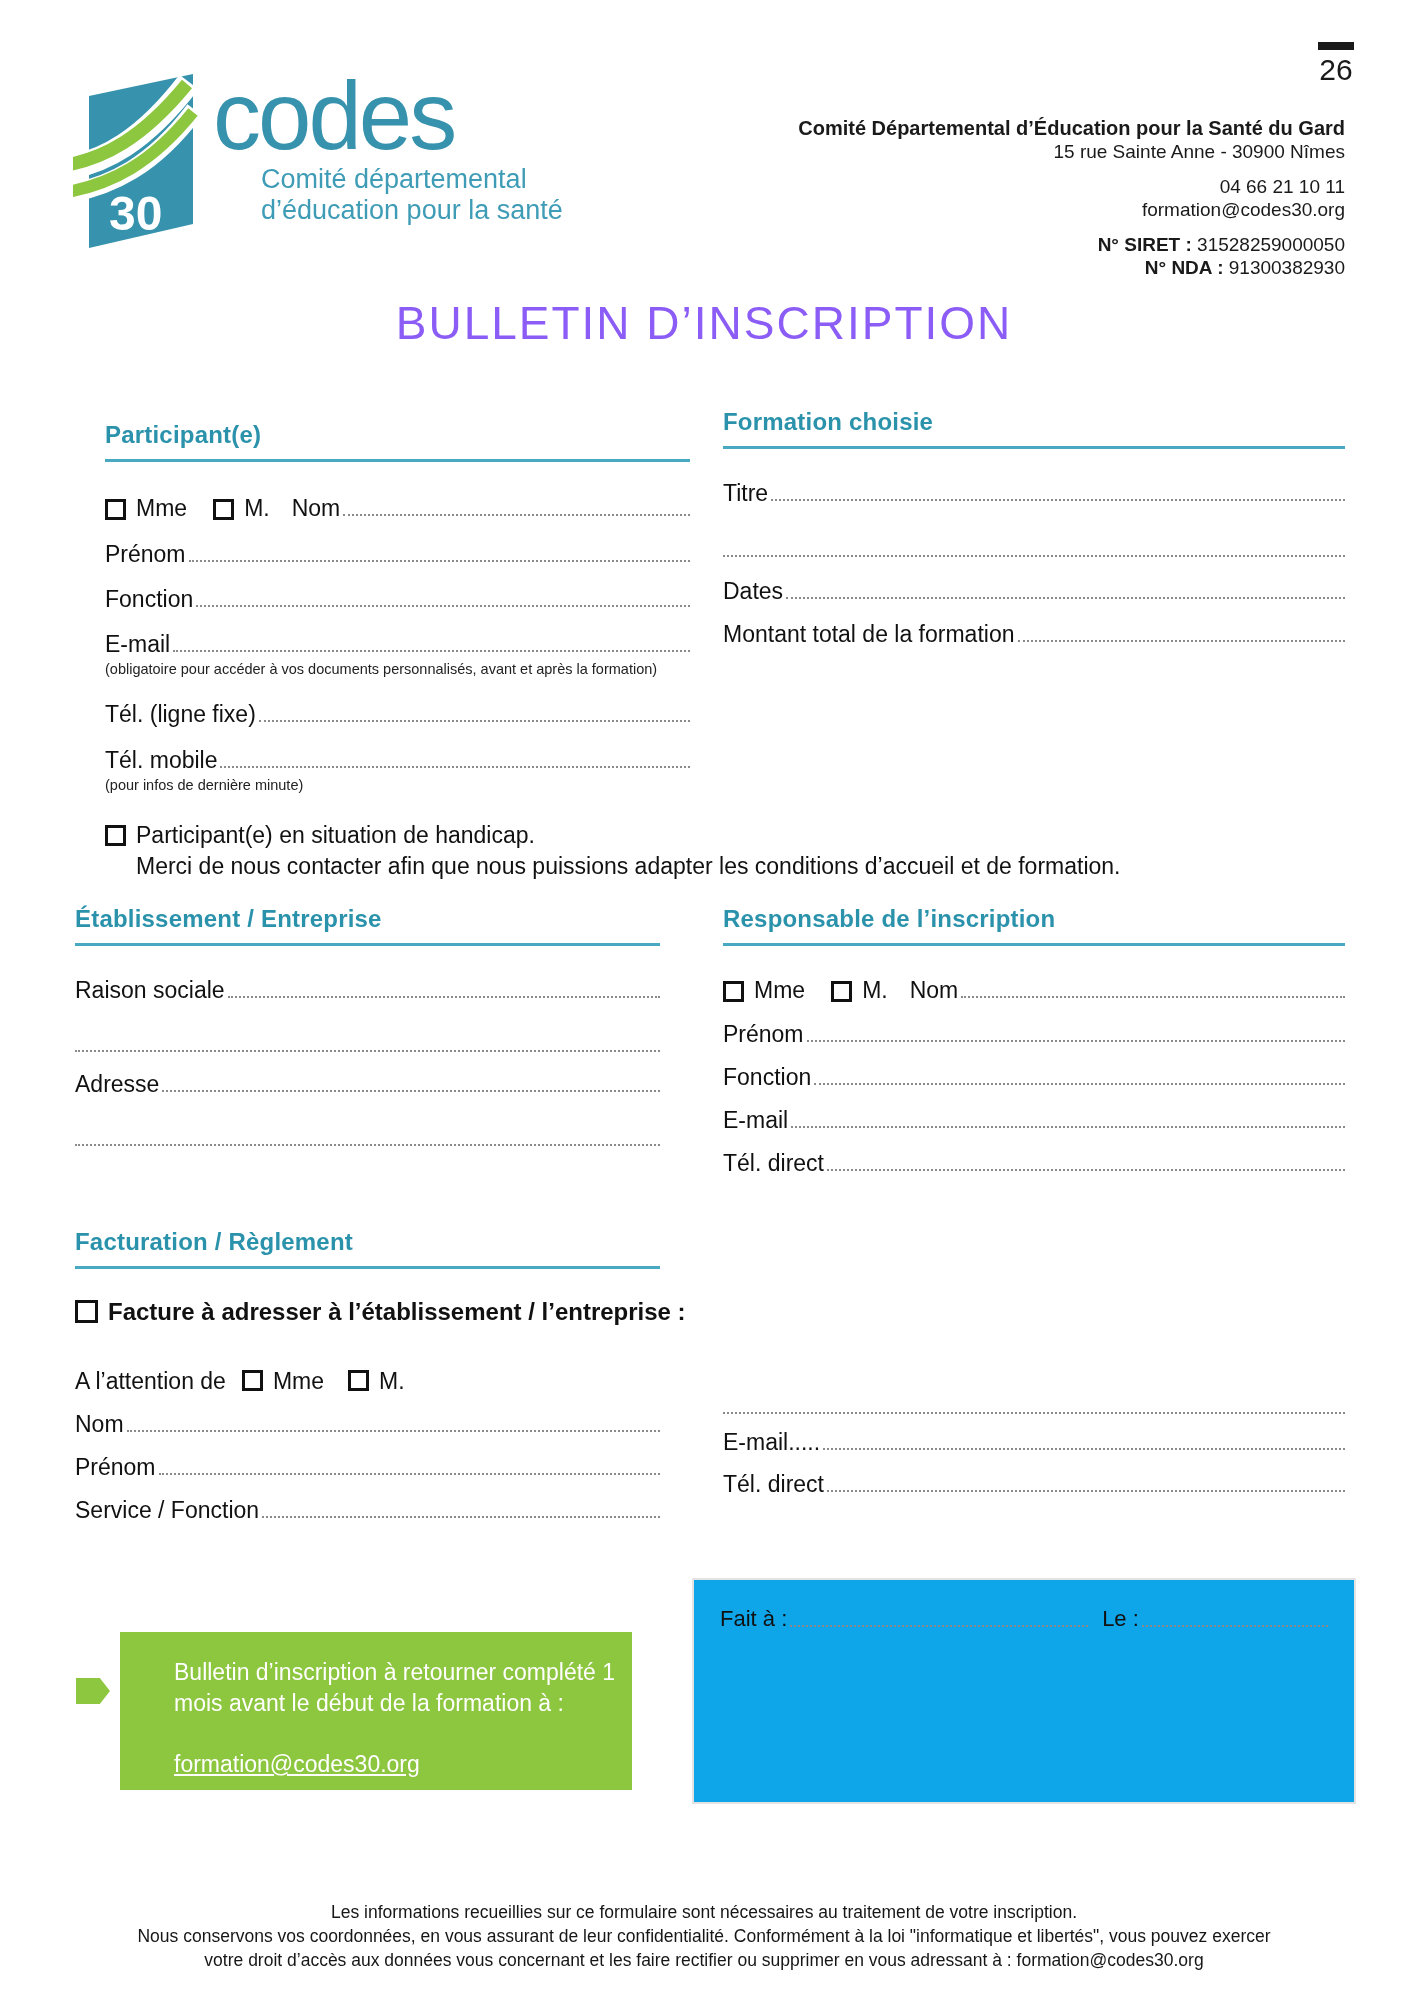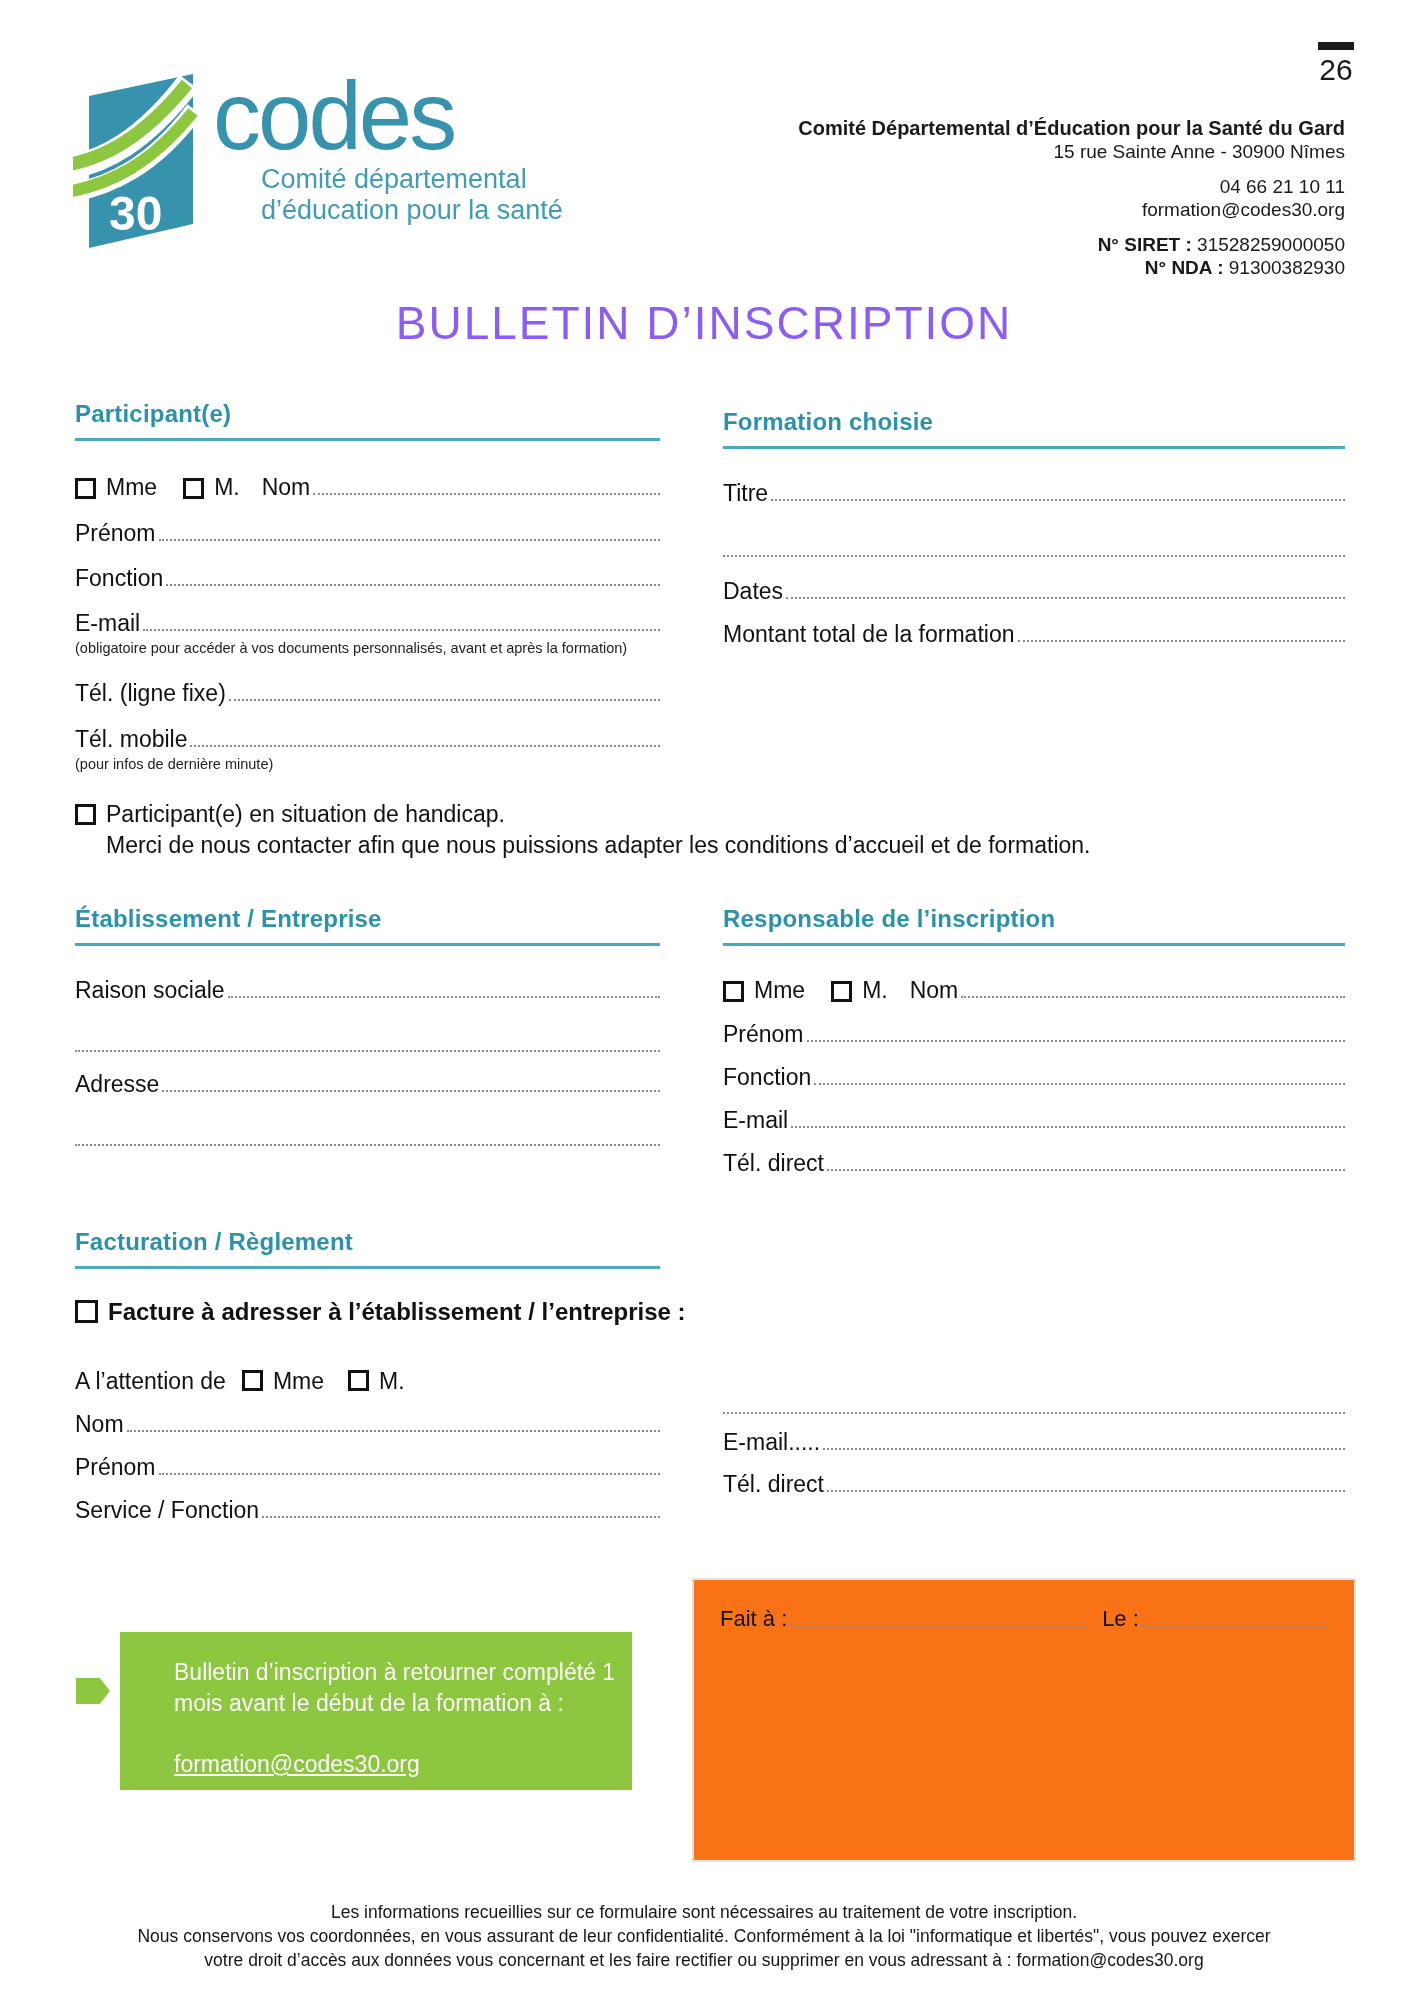--- a/index.html
+++ b/index.html
@@ -58,22 +58,22 @@
   .attention-line .cb { margin-left:16px; }
 
   
   .green-arrow { position:absolute; top:1678px; left:76px; width:34px; height:26px; background:#8dc63f;
                  clip-path:polygon(0 0,70% 0,100% 50%,70% 100%,0 100%); }
   .green-box { position:absolute; top:1632px; left:120px; width:512px; height:158px; background:#8dc63f;
                color:#ffffff; padding:25px 10px 0 54px; font-size:23px; line-height:31px; }
   .green-box .mail { display:inline-block; margin-top:30px; text-decoration:underline; color:#ffffff; }
 
   
-  .sig-box { position:absolute; top:1578px; left:692px; width:664px; height:284px;
-             border:2px solid #e3e3e3; background:#f97316; padding:26px 26px; }
+  .sig-box { position:absolute; top:1578px; left:692px; width:664px; height:226px;
+             border:2px solid #e3e3e3; background:#0ea5e9; padding:26px 26px; }
   .sig-row { display:flex; align-items:flex-end; font-size:22px; white-space:nowrap; }
   .sig-row .dots { margin-bottom:5px; }
   .sig-row .d1 { flex:1.6 1 auto; }
   .sig-row .d2 { flex:1 1 auto; }
   .sig-row .le { margin-left:14px; }
   .sig-note { margin-top:24px; font-size:20.5px; line-height:26px; color:#111; }
 
   
   .footer { position:absolute; top:1900px; left:0; width:100%; text-align:center;
             font-size:17.5px; line-height:24px; color:#161616; }
@@ -112,21 +112,21 @@
     <div class="line">04 66 21 10 11</div>
     <div class="line">formation@codes30.org</div>
     <div class="ids">
       <div><b>N° SIRET :</b> <span>31528259000050</span></div>
       <div><b>N° NDA :</b> <span>91300382930</span></div>
     </div>
   </div>
 
   <div class="title">BULLETIN D’INSCRIPTION</div>
 
-  <div class="col col-l" style="top:400px;">
+  <div class="col col-l" style="top:421px;margin-left:30px;">
     <div class="sec-head">Participant(e)</div>
 
     <div class="row" style="margin-top:30px;">
       <span class="cb"></span>
       <span class="lbl">Mme</span>
       <span class="cb" style="margin-left:26px;"></span>
       <span class="lbl">M.</span>
       <span class="lbl" style="margin-left:22px;">Nom</span>
       <span class="dots"></span>
     </div>

